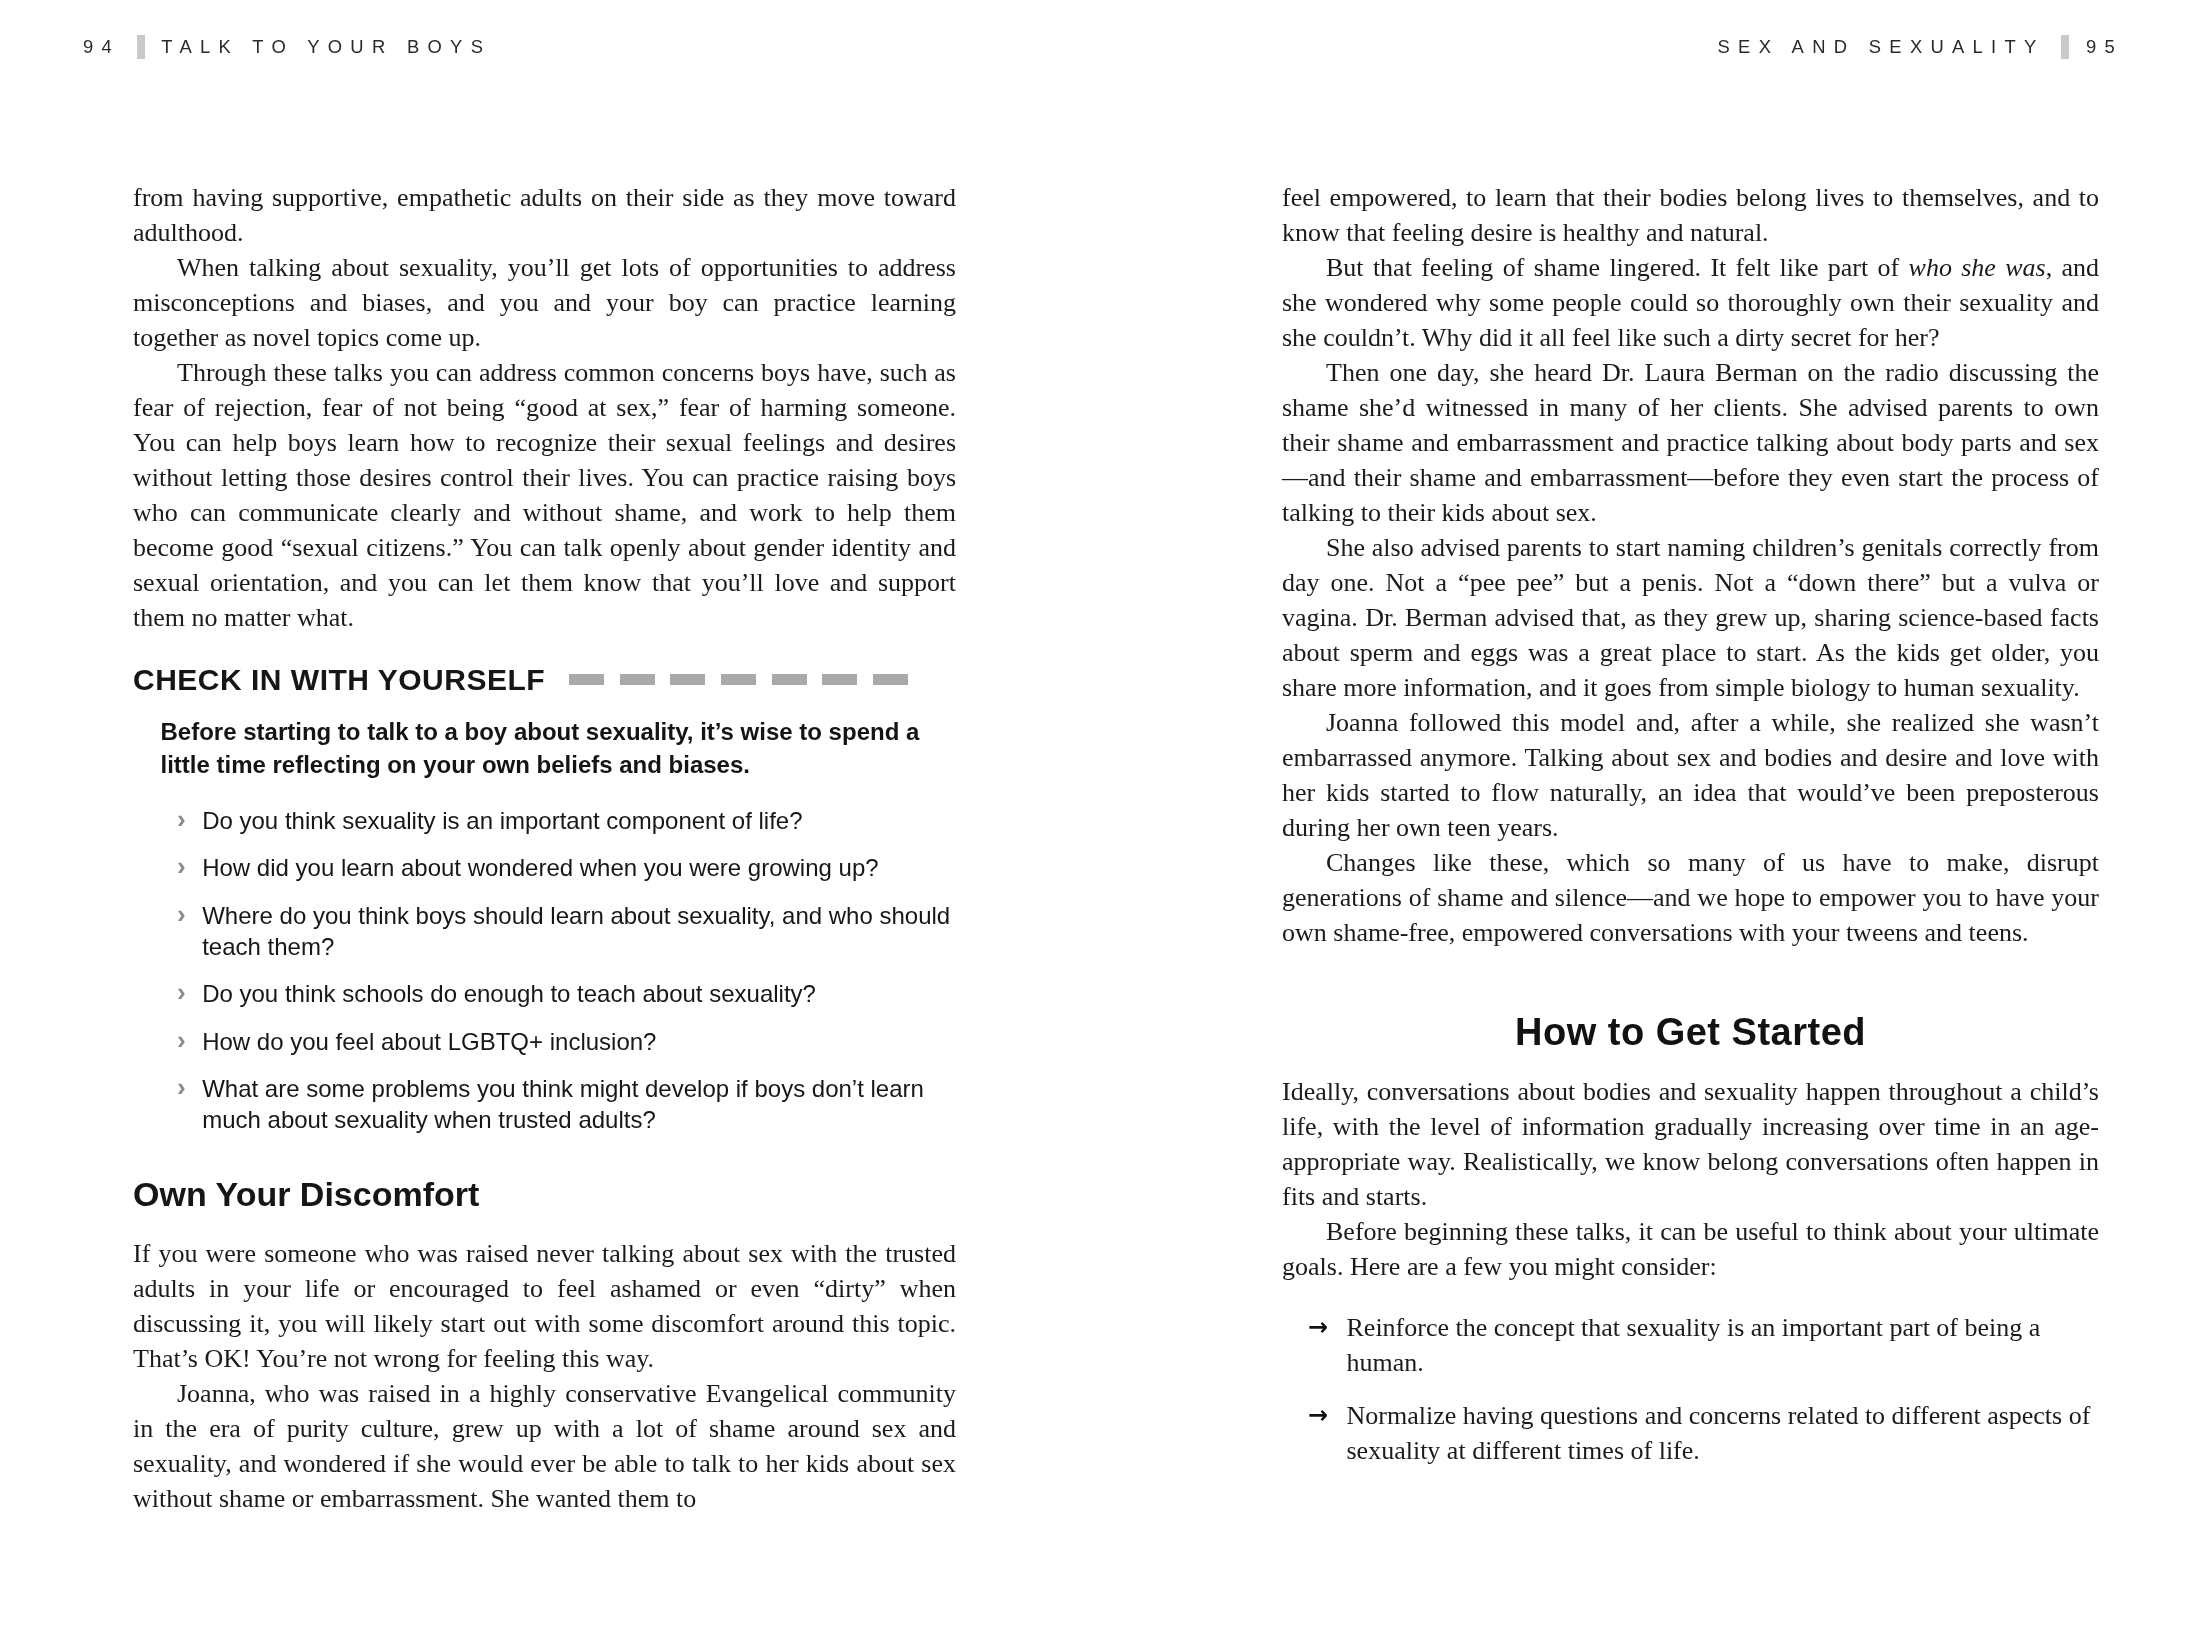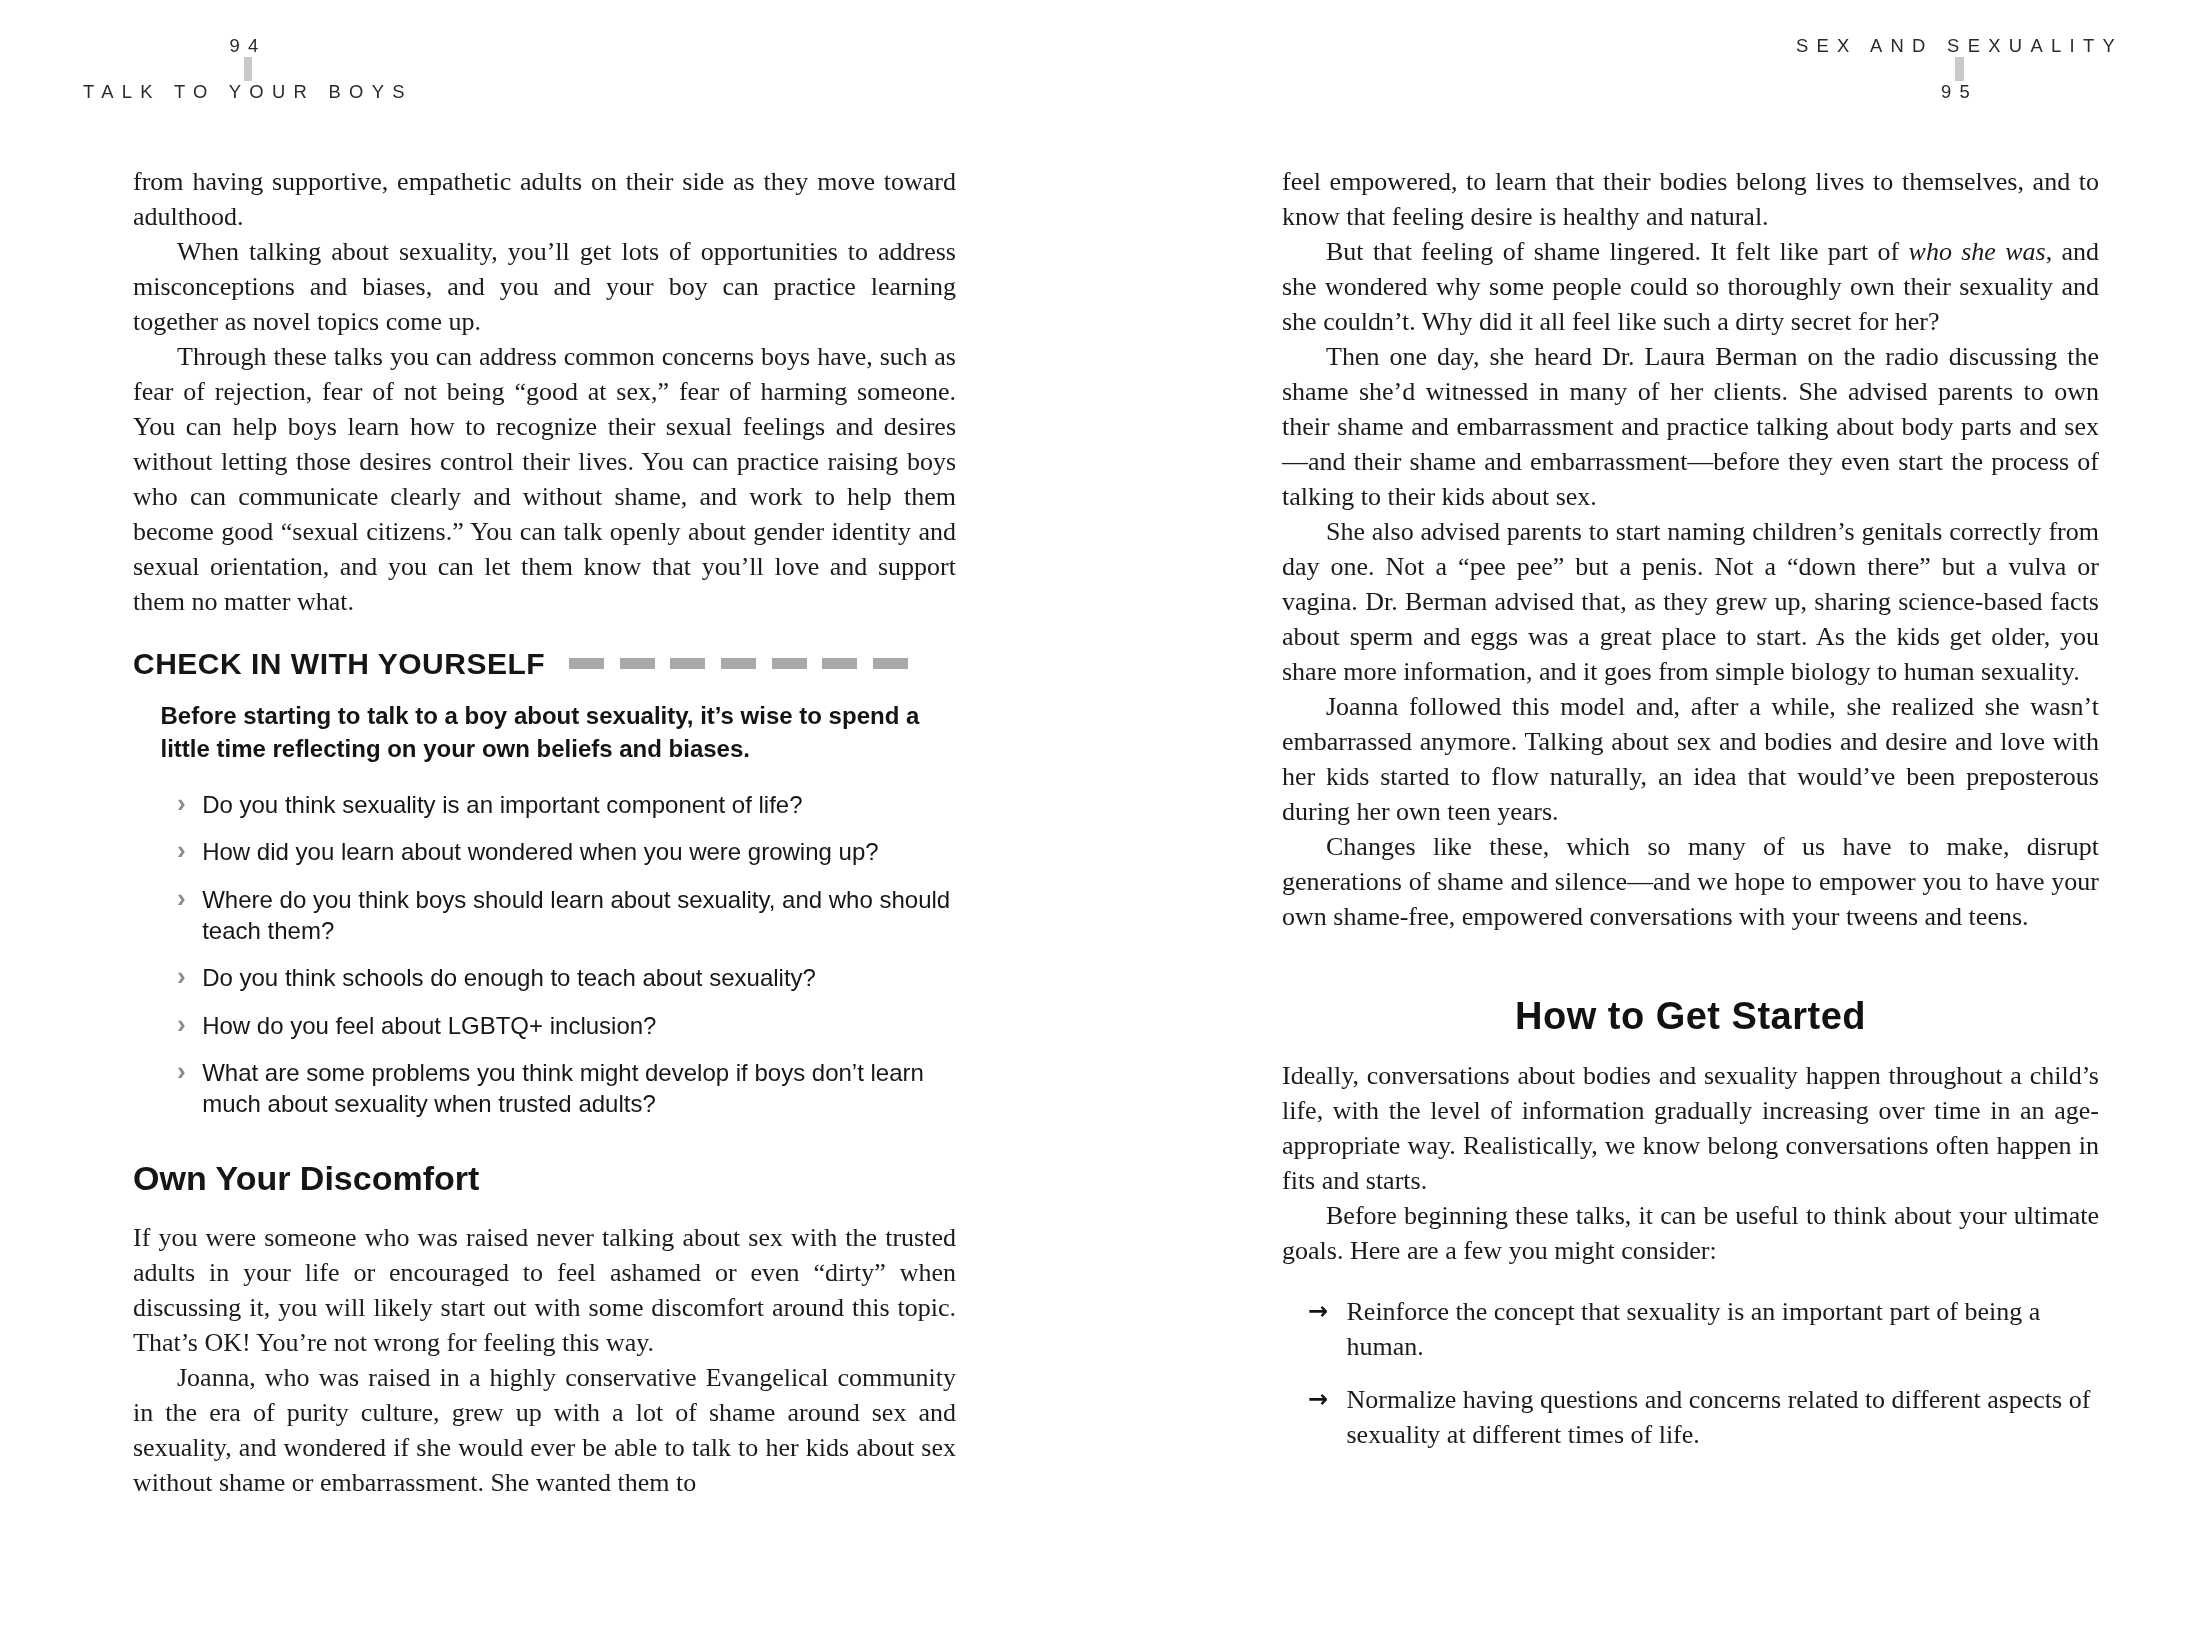--- a/index.html
+++ b/index.html
@@ -13,34 +13,33 @@
   }
 
   
   .running-head {
     position: absolute; top: 35px;
     display: flex; align-items: center;
     font-family: "Liberation Sans", sans-serif;
     font-size: 18.4px; font-weight: 500;
     letter-spacing: 8.3px; color: #2a2a2a;
     white-space: nowrap;
-    flex-direction: column;
   }
   .running-head.left  { left: 83px; }
   .running-head.right { right: 81px; text-align: center; }
   .head-bar {
     display: inline-block;
     width: 8.3px; height: 24px;
     background: #c9c9c9;
     margin: 0 16.5px;
     flex: 0 0 auto;
   }
 
   
-  .col { position: absolute; top: 164px; }
+  .col { position: absolute; top: 180px; }
   .col.left-col  { left: 133px;  width: 823px; }
   .col.right-col { left: 1282px; width: 817px; }
 
   p.serif {
     margin: 0;
     font-family: "Liberation Serif", serif;
     font-size: 26px; line-height: 35px;
     text-align: justify;
     color: #1b1b1b;
   }

